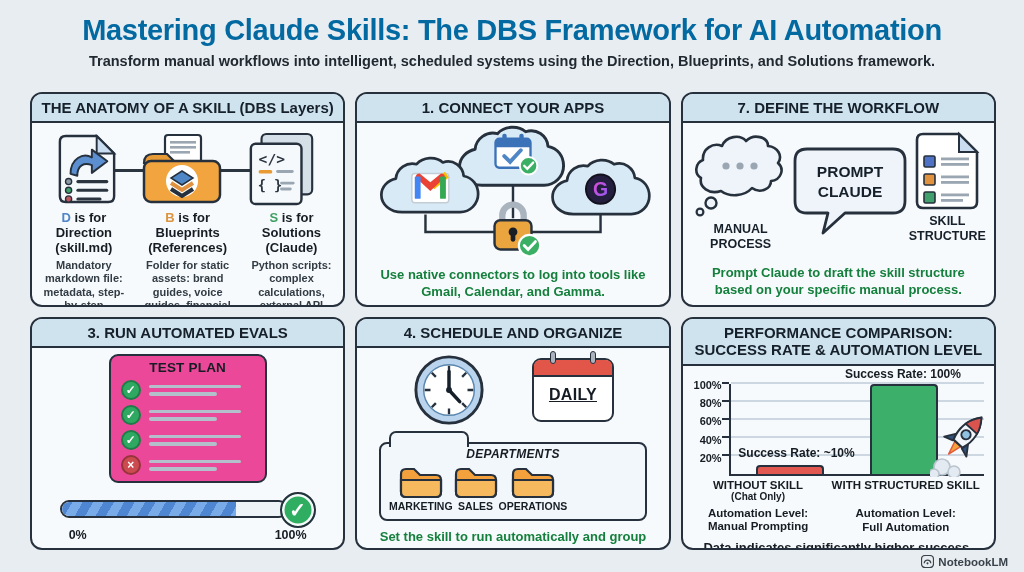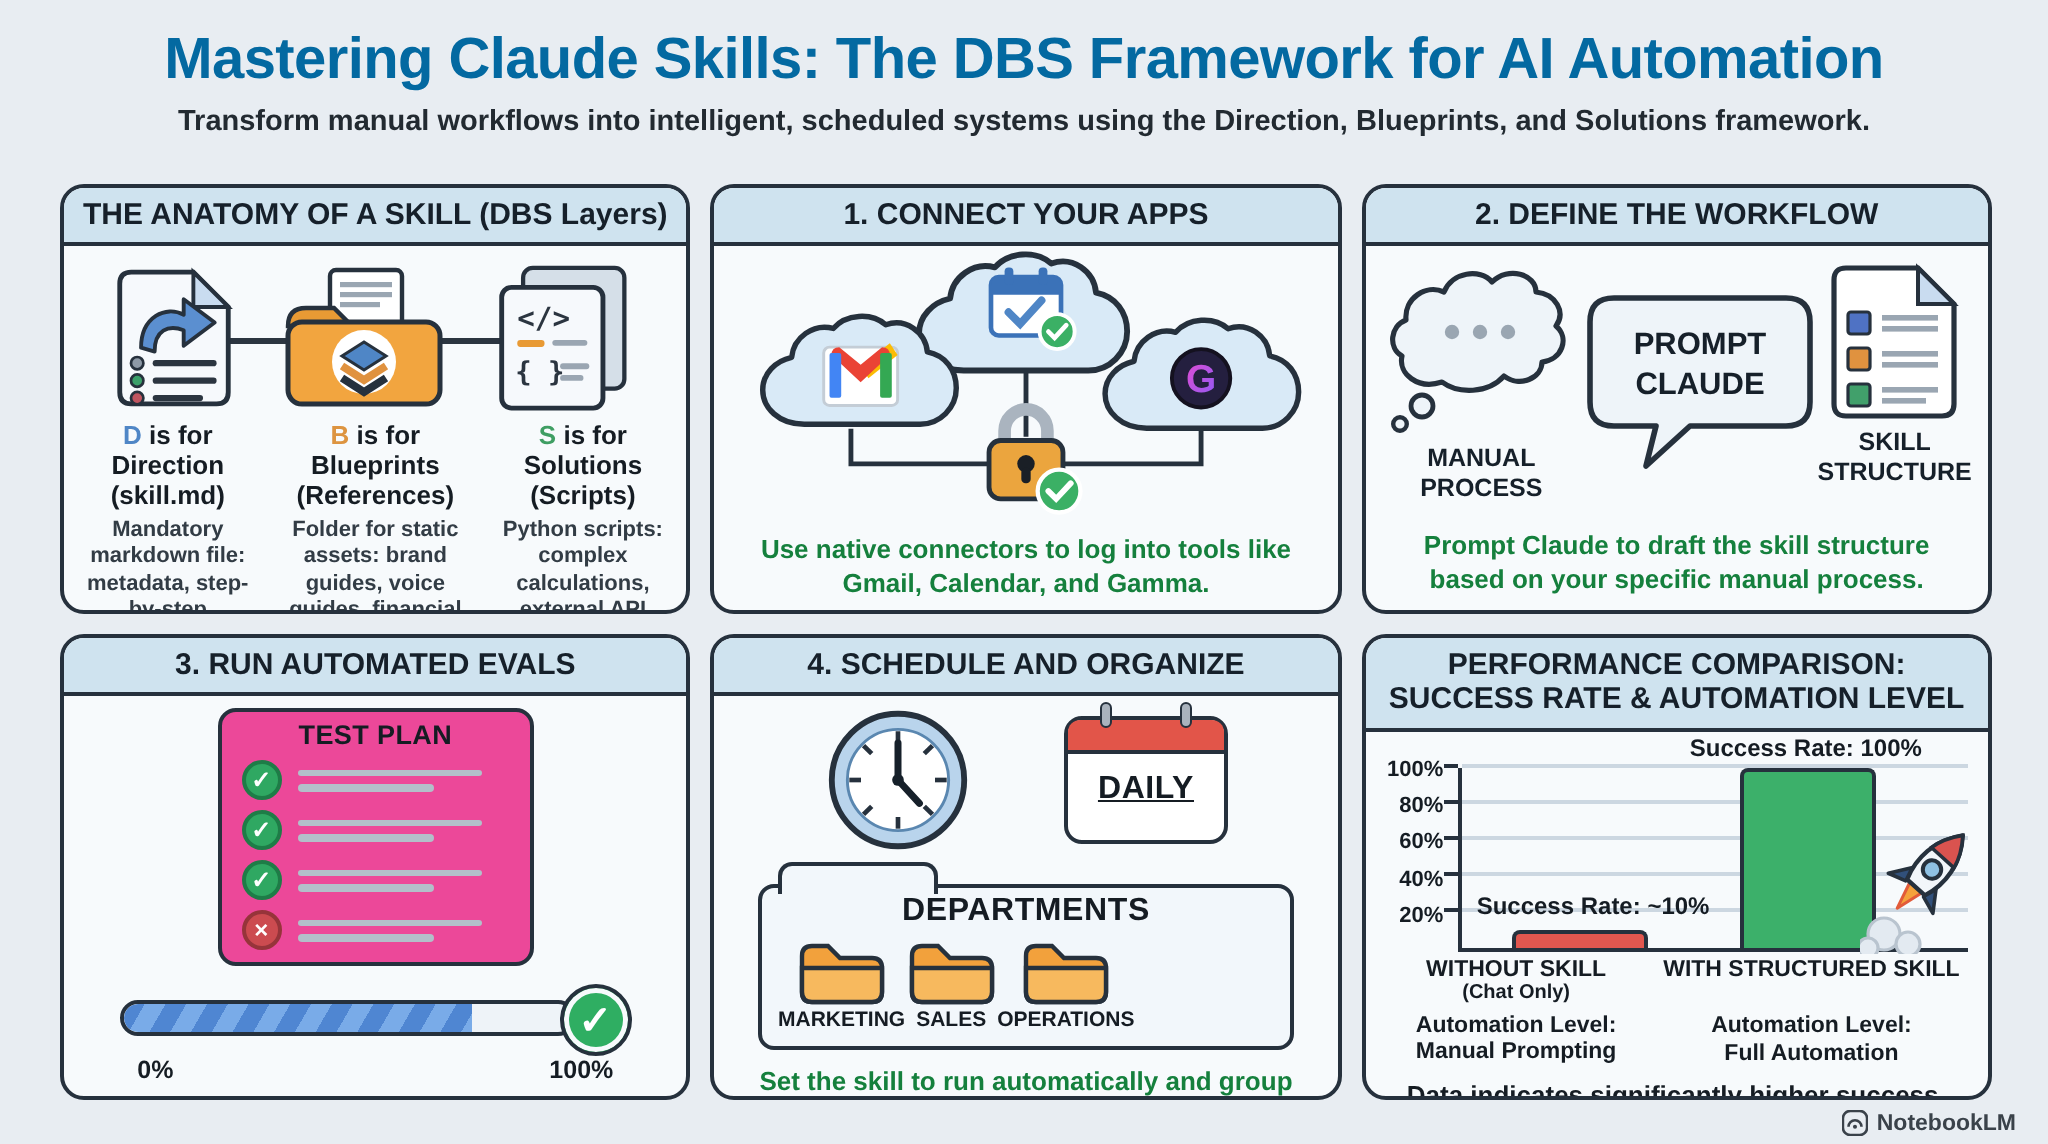--- a/index.html
+++ b/index.html
@@ -84,21 +84,21 @@
   .sch-top { display:flex; gap:46px; align-items:center; height:72px;text-decoration:underline; }
   .cal { width:82px; height:64px; background:#fff; border:2.5px solid #26313d; border-radius:9px; position:relative; }
   .cal-head { height:17px; background:#e25549; border-bottom:2.5px solid #26313d; border-radius:6px 6px 0 0; }
   .cal-pin { position:absolute; top:-9px; width:6px; height:13px; background:#aab3bd; border:1.5px solid #26313d; border-radius:3px; }
   .cal-pin.l { left:16px; } .cal-pin.r { right:16px; }
   .cal-label { text-align:center; font-size:16px; font-weight:800; margin-top:9px; letter-spacing:0.3px; }
   .big-folder { position:relative; width:268px; background:#f2f7fb; border:2.5px solid #26313d; border-radius:8px;
                 margin-top:16px; padding:3px 8px 7px; }
   .big-folder::before { content:""; position:absolute; top:-13px; left:8px; width:76px; height:14px;
                 background:#f2f7fb; border:2.5px solid #26313d; border-bottom:none; border-radius:7px 7px 0 0; }
-  .bf-title { text-align:center; font-size:16px; font-weight:800; letter-spacing:0.3px; }
+  .bf-title { text-align:center; font-size:12px; font-weight:800; letter-spacing:0.3px;font-style:italic; }
   .dept-row { display:flex; justify-content:flex-start; margin-top:2px; }
   .dept { display:flex; flex-direction:column; align-items:center; }
   .dept-label { font-size:10.5px; font-weight:800; margin-top:1px; }
 
   
   .perf-body { padding:4px 10px 0 6px; }
   .chart { display:flex; margin-top:14px; }
   .yaxis { position:relative; width:40px; height:92px; flex:0 0 auto; }
   .ytick { position:absolute; right:7px; font-size:11px; font-weight:800; }
   .plot { position:relative; flex:1; height:92px; border-left:2.5px solid #26313d; border-bottom:2.5px solid #26313d; }
@@ -178,21 +178,21 @@
       <div class="anat-cols">
         <div class="anat-col">
           <div class="anat-h"><span class="ltr-d">D</span> <span>is for Direction</span><br><span>(skill.md)</span></div>
           <div class="anat-desc">Mandatory markdown file: metadata, step-by-step workflows, output rules.</div>
         </div>
         <div class="anat-col">
           <div class="anat-h"><span class="ltr-b">B</span> <span>is for Blueprints</span><br><span>(References)</span></div>
           <div class="anat-desc">Folder for static assets: brand guides, voice guides, financial data.</div>
         </div>
         <div class="anat-col">
-          <div class="anat-h"><span class="ltr-s">S</span> <span>is for Solutions</span><br><span>(Scripts)</span></div>
+          <div class="anat-h"><span class="ltr-s">S</span> <span>is for Solutions</span><br><span>(Claude)</span></div>
           <div class="anat-desc">Python scripts: complex calculations, external API connections.</div>
         </div>
       </div>
     </div>
   </div>
 
   <div class="panel">
     <div class="phead">1. CONNECT YOUR APPS</div>
     <div class="pbody">
       <div class="cloud-wrap">
@@ -242,21 +242,21 @@
             <circle cx="167" cy="126" r="11" fill="#3bb065" stroke="#fff" stroke-width="2.2"></circle>
             <path d="M161.5 126 l4 4 l7.5 -8" fill="none" stroke="#fff" stroke-width="3" stroke-linecap="round"></path>
           </g>
         </svg>
       </div>
       <div class="caption">Use native connectors to log into tools like Gmail, Calendar, and Gamma.</div>
     </div>
   </div>
 
   <div class="panel">
-    <div class="phead">2. DEFINE THE WORKFLOW</div>
+    <div class="phead">7. DEFINE THE WORKFLOW</div>
     <div class="pbody">
       <div class="def-row">
         <div class="def-col">
           <svg width="100" height="88" viewBox="0 0 100 88">
             <path d="M30 60 C18 64 8 56 10 47 C3 43 4 32 12 29 C11 18 22 11 31 15 C35 5 49 3 55 10 C63 2 77 6 77 15 C87 16 92 25 87 32 C94 38 90 49 80 50 C80 58 69 63 61 57 C53 66 38 66 30 60 Z" fill="#eef4f9" stroke="#26313d" stroke-width="2.6" stroke-linejoin="round"></path>
             <circle cx="35" cy="35" r="3.6" fill="#9aa6b2"></circle>
               <circle cx="49" cy="35" r="3.6" fill="#9aa6b2"></circle>
               <circle cx="63" cy="35" r="3.6" fill="#9aa6b2"></circle>
             <circle cx="20" cy="72" r="5.5" fill="#eef4f9" stroke="#26313d" stroke-width="2.4"></circle>
             <circle cx="9" cy="81" r="3.4" fill="#eef4f9" stroke="#26313d" stroke-width="2.2"></circle>

